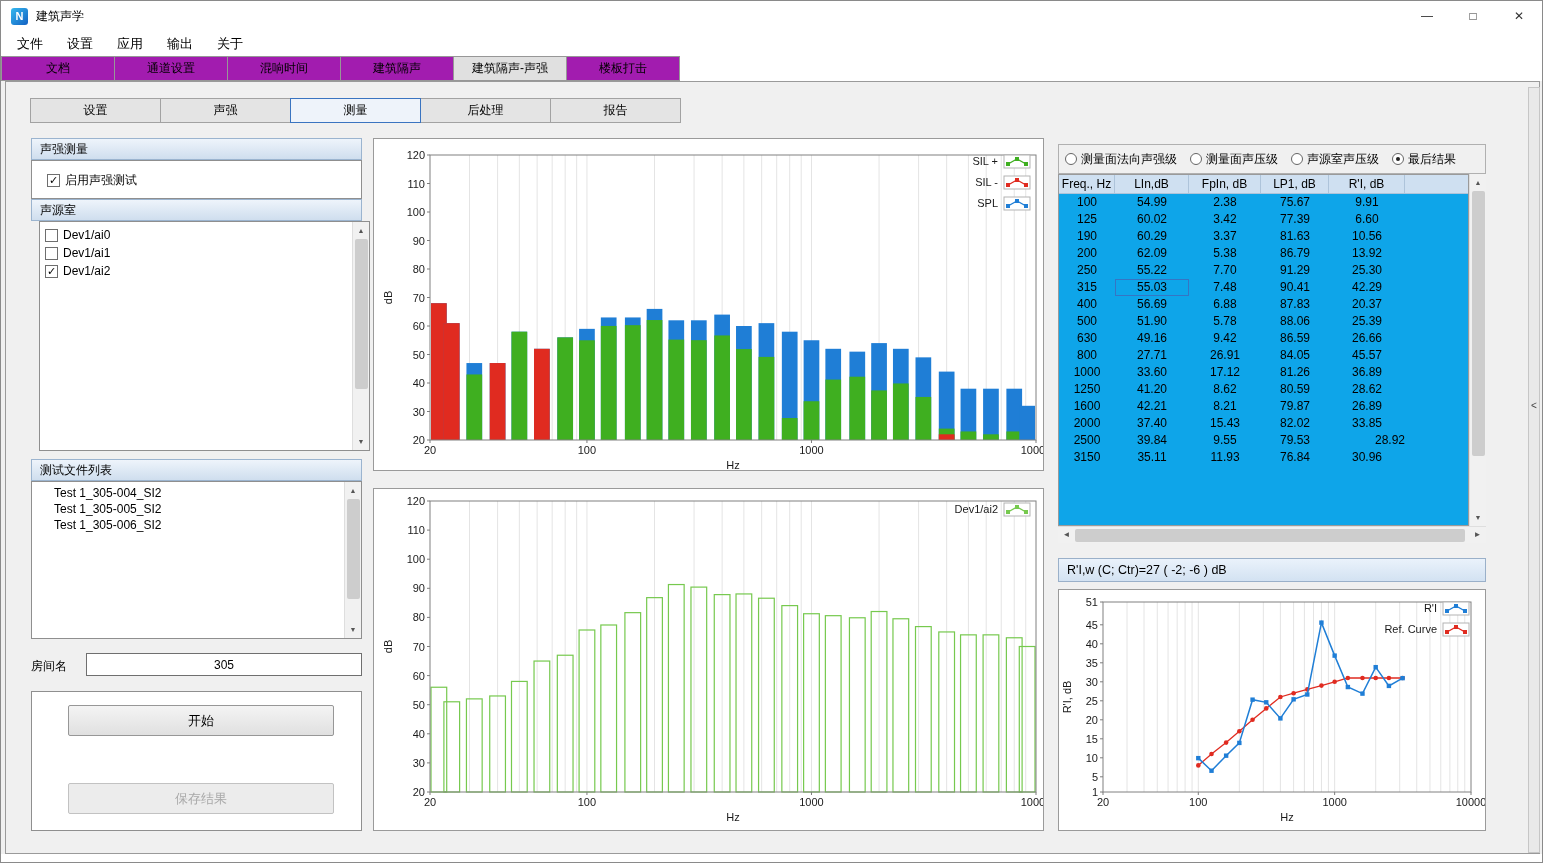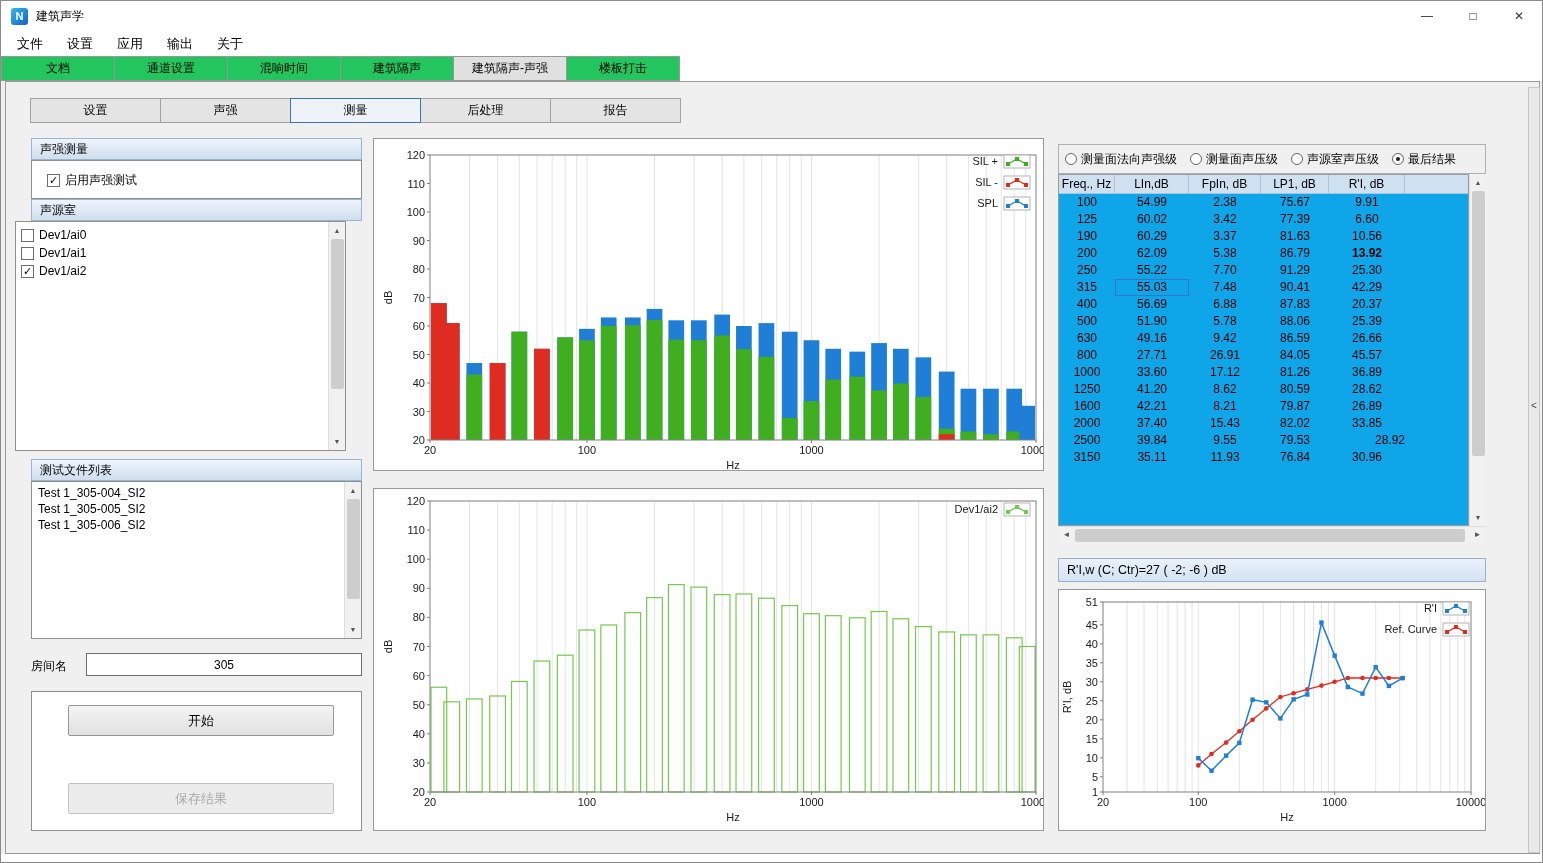--- a/index.html
+++ b/index.html
@@ -13,37 +13,37 @@
     color:#fff;font-size:11px;font-weight:bold;text-align:center;line-height:17px;margin-right:8px;display:inline-block;}
   .title-text{font-size:12px;}
   .win-controls{position:absolute;right:0;top:0;height:30px;display:flex;}
   .win-btn{width:46px;height:30px;text-align:center;line-height:30px;font-size:12px;color:#333;cursor:default;}
   
   .menubar{position:absolute;left:0;top:30px;width:100%;height:25px;background:#fff;display:flex;padding-left:4px;}
   .menu-item{padding:0 12px;line-height:25px;font-size:13px;}
   
   .maintabs{position:absolute;left:0;top:55px;width:100%;height:25px;background:#fff;display:flex;}
   .main-tab{width:114px;height:25px;line-height:23px;text-align:center;border:1px solid #979797;
-    margin-left:-1px;background:#22c55e;font-size:12px;}
+    margin-left:-1px;background:#a21caf;font-size:12px;}
   .main-tab:first-child{margin-left:0;}
   .main-tab.active{background:#e0e0e0;}
   .frame{position:absolute;left:4px;top:80px;width:1535px;height:773px;border:1px solid #9a9a9a;}
   
   .subtabs{position:absolute;left:30px;top:97px;height:25px;display:flex;}
   .sub-tab{width:131px;height:25px;line-height:23px;text-align:center;background:#e4e4e4;
     border:1px solid #a2a2a2;margin-left:-1px;font-size:12px;}
   .sub-tab.active{background:#eef3fa;border:1px solid #3a74c0;z-index:2;}
   
   .sec-head{position:absolute;left:30px;width:331px;height:22px;background:linear-gradient(#eef4fb,#cfdeee);
     border:1px solid #9bb4cf;line-height:20px;padding-left:8px;font-size:12px;}
   .box{position:absolute;background:#fff;border:1px solid #8f8f8f;}
   .list-row{display:flex;align-items:center;height:18px;padding-left:5px;font-size:12px;gap:5px;}
   .cb{width:13px;height:13px;border:1px solid #6e6e6e;background:#fff;flex:none;display:inline-block;
     font-size:11px;line-height:11px;text-align:center;font-weight:700;color:#000;}
-  .file-row{height:16px;line-height:16px;padding-left:6px;font-size:12px;white-space:nowrap;}
+  .file-row{height:16px;line-height:16px;padding-left:22px;font-size:12px;white-space:nowrap;}
   .vscroll{position:absolute;width:17px;background:#f1f1f1;border-left:1px solid #dedede;}
   .sb-btn{position:absolute;left:0;width:100%;height:17px;line-height:17px;text-align:center;font-size:7px;color:#555;}
   .sb-up{top:0;} .sb-down{bottom:0;}
   .sb-thumb{position:absolute;left:2px;width:13px;background:#cdcdcd;border-radius:2px;}
   .hscroll{position:absolute;background:#f1f1f1;border-top:1px solid #dedede;height:17px;}
   .hs-btn{position:absolute;top:0;width:17px;height:17px;line-height:16px;text-align:center;font-size:8px;color:#555;}
   .hs-thumb{position:absolute;top:2px;height:13px;background:#cdcdcd;border-radius:2px;}
   .room-label{position:absolute;left:30px;top:657px;font-size:12px;}
   .room-input{position:absolute;left:85px;top:652px;width:276px;height:23px;border:1px solid #6f6f6f;
     text-align:center;font-size:12px;font-family:inherit;background:#fff;}
@@ -111,21 +111,21 @@
 
   <div class="sec-head" style="top:137px;">声强测量</div>
   <div class="box" style="left:30px;top:159px;width:331px;height:39px;">
     <div class="list-row" style="margin-top:10px;margin-left:10px;">
       <span class="cb checked" id="enable-cb">✓</span>
       <span>启用声强测试</span>
     </div>
   </div>
 
   <div class="sec-head" style="top:198px;">声源室</div>
-  <div class="box" style="left:14px;top:220px;width:331px;height:230px;">
+  <div class="box" style="left:38px;top:220px;width:331px;height:230px;">
     <div id="channels" style="padding-top:4px;">
         <div class="list-row">
           <div class="cb"></div>
           <div>Dev1/ai0</div>
         </div>
         <div class="list-row">
           <div class="cb"></div>
           <div>Dev1/ai1</div>
         </div>
         <div class="list-row">
@@ -447,21 +447,21 @@
           <div class="t-cell" style="width: 74px;">60.29</div>
           <div class="t-cell" style="width: 72px;">3.37</div>
           <div class="t-cell" style="width: 68px;">81.63</div>
           <div class="t-cell" style="width: 76px;">10.56</div>
         </div>
         <div class="t-row">
           <div class="t-cell" style="width: 56px;">200</div>
           <div class="t-cell" style="width: 74px;">62.09</div>
           <div class="t-cell" style="width: 72px;">5.38</div>
           <div class="t-cell" style="width: 68px;">86.79</div>
-          <div class="t-cell" style="width: 76px; font-weight: bold;">13.92</div>
+          <div class="t-cell" style="width: 76px;">13.92</div>
         </div>
         <div class="t-row">
           <div class="t-cell" style="width: 56px;">250</div>
           <div class="t-cell" style="width: 74px;">55.22</div>
           <div class="t-cell" style="width: 72px;">7.70</div>
           <div class="t-cell" style="width: 68px;">91.29</div>
           <div class="t-cell" style="width: 76px;">25.30</div>
         </div>
         <div class="t-row">
           <div class="t-cell" style="width: 56px;">315</div>

